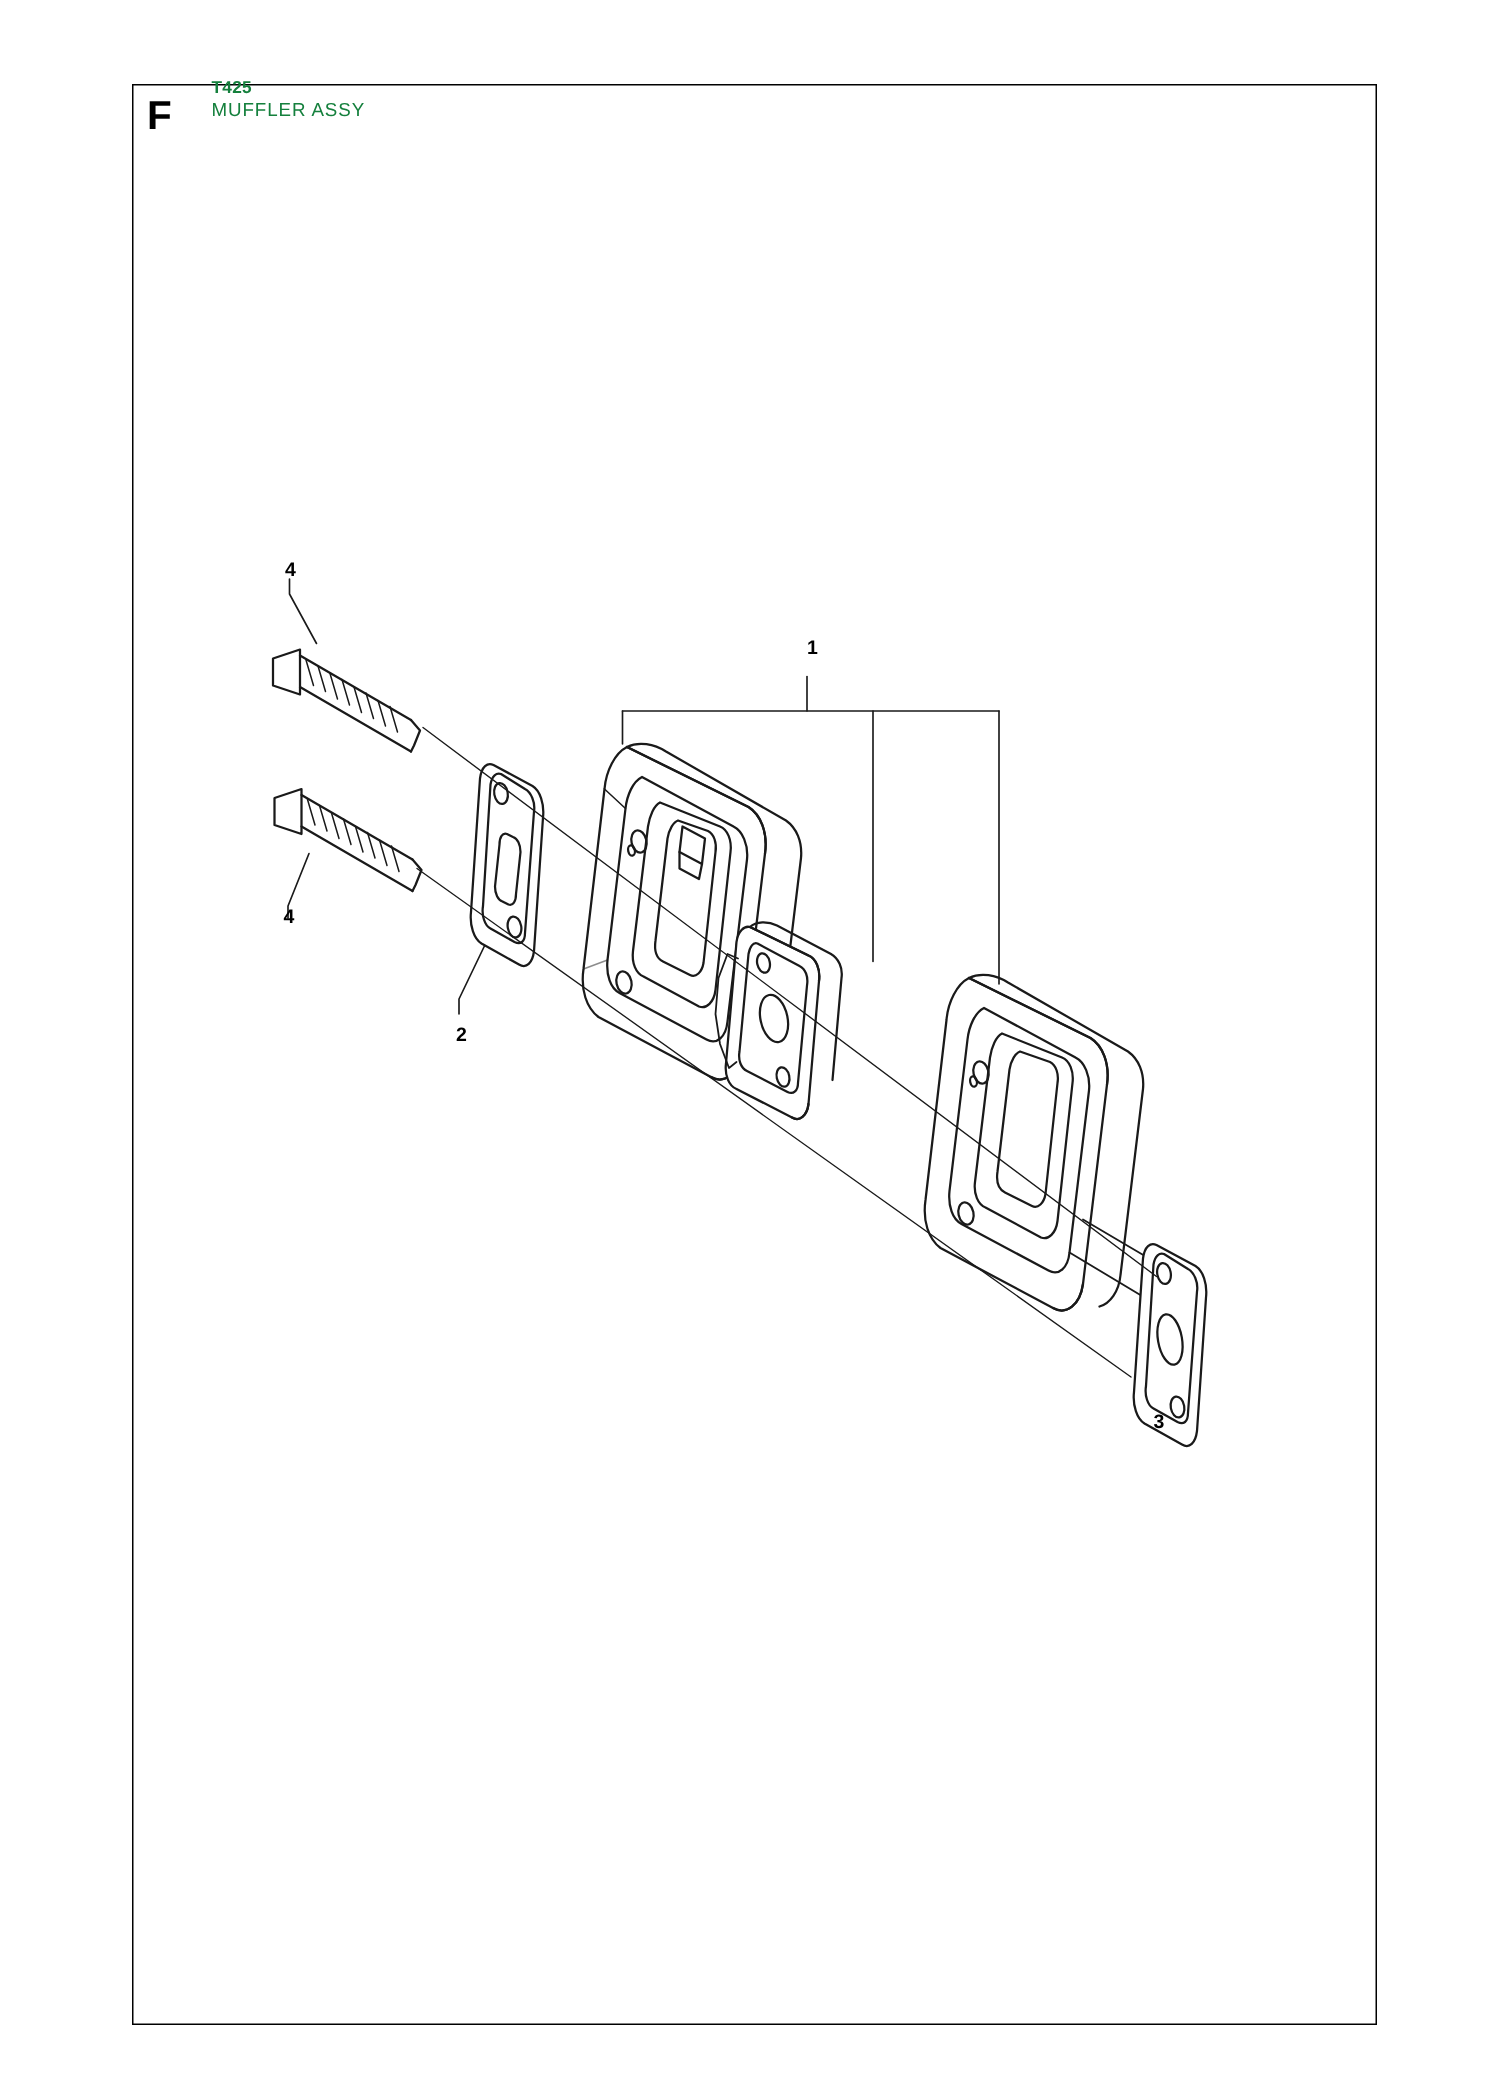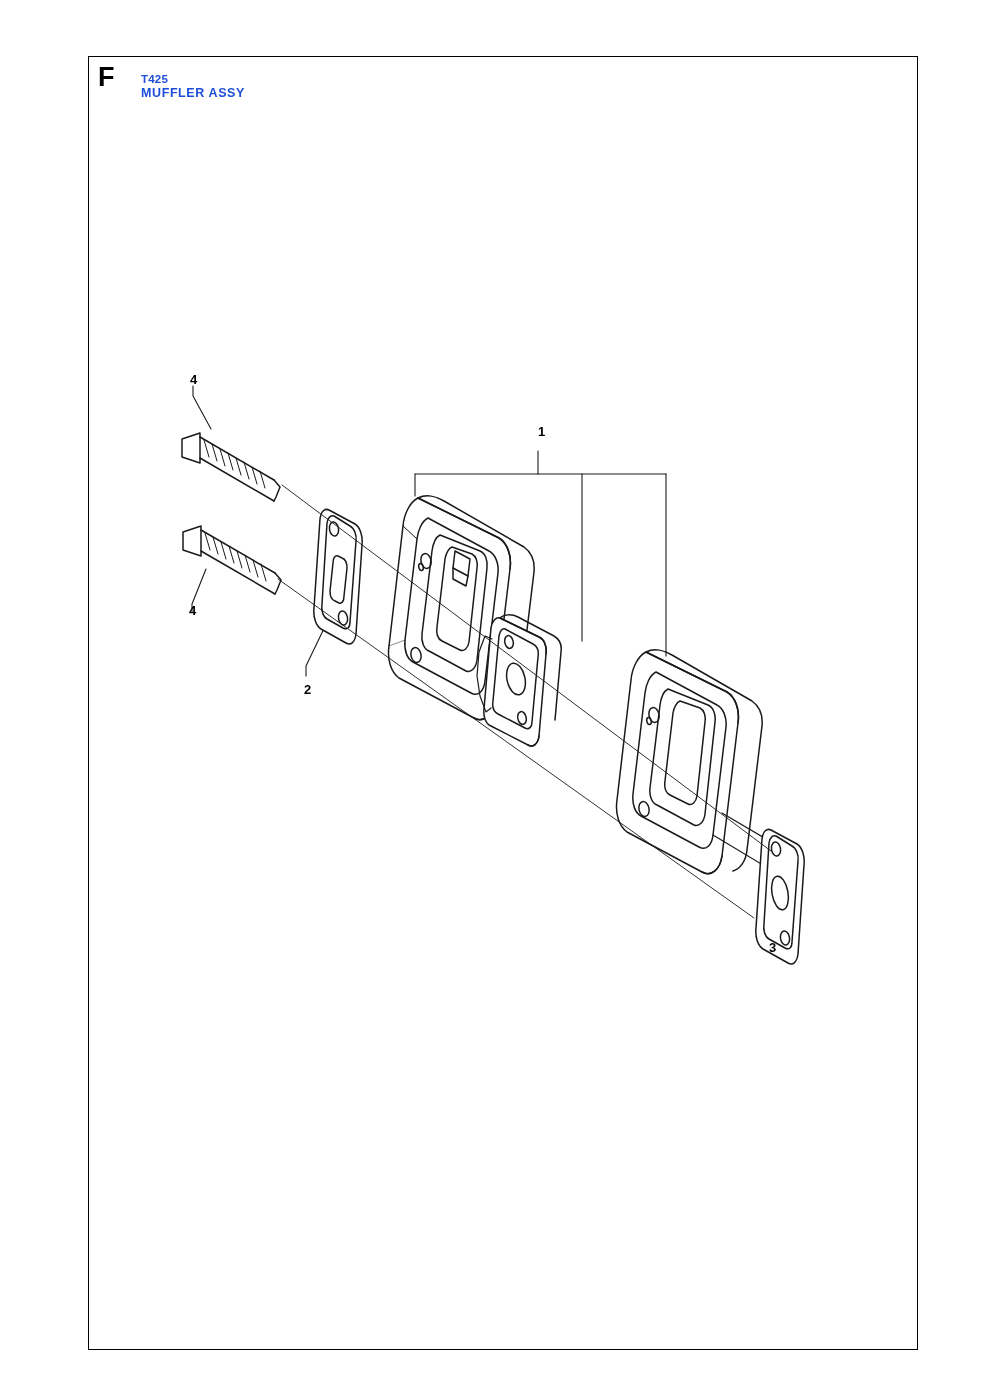--- a/index.html
+++ b/index.html
@@ -39,32 +39,32 @@
     font-size: 27px;
     font-weight: bold;
     font-family: "Liberation Sans", sans-serif;
     color: #000;
     letter-spacing: 0px;
     line-height: 30px;
   }
   .header-text {
     position: absolute;
     left: 141px;
-    top: 72px;
-    color: #1d4ed8;
+    top: 52px;
+    color: #15803d;
   }
   .header-model {
     font-size: 11.5px;
     font-weight: bold;
     line-height: 14px;
     letter-spacing: 0.2px;
   }
   .header-title {
     font-size: 12.5px;
-    font-weight: bold;
+    font-weight: normal;
     line-height: 15px;
     letter-spacing: 0.6px;
   }
   
   .drawing {
     position: absolute;
     left: 88px;
     top: 56px;
     width: 830px;
     height: 1294px;

